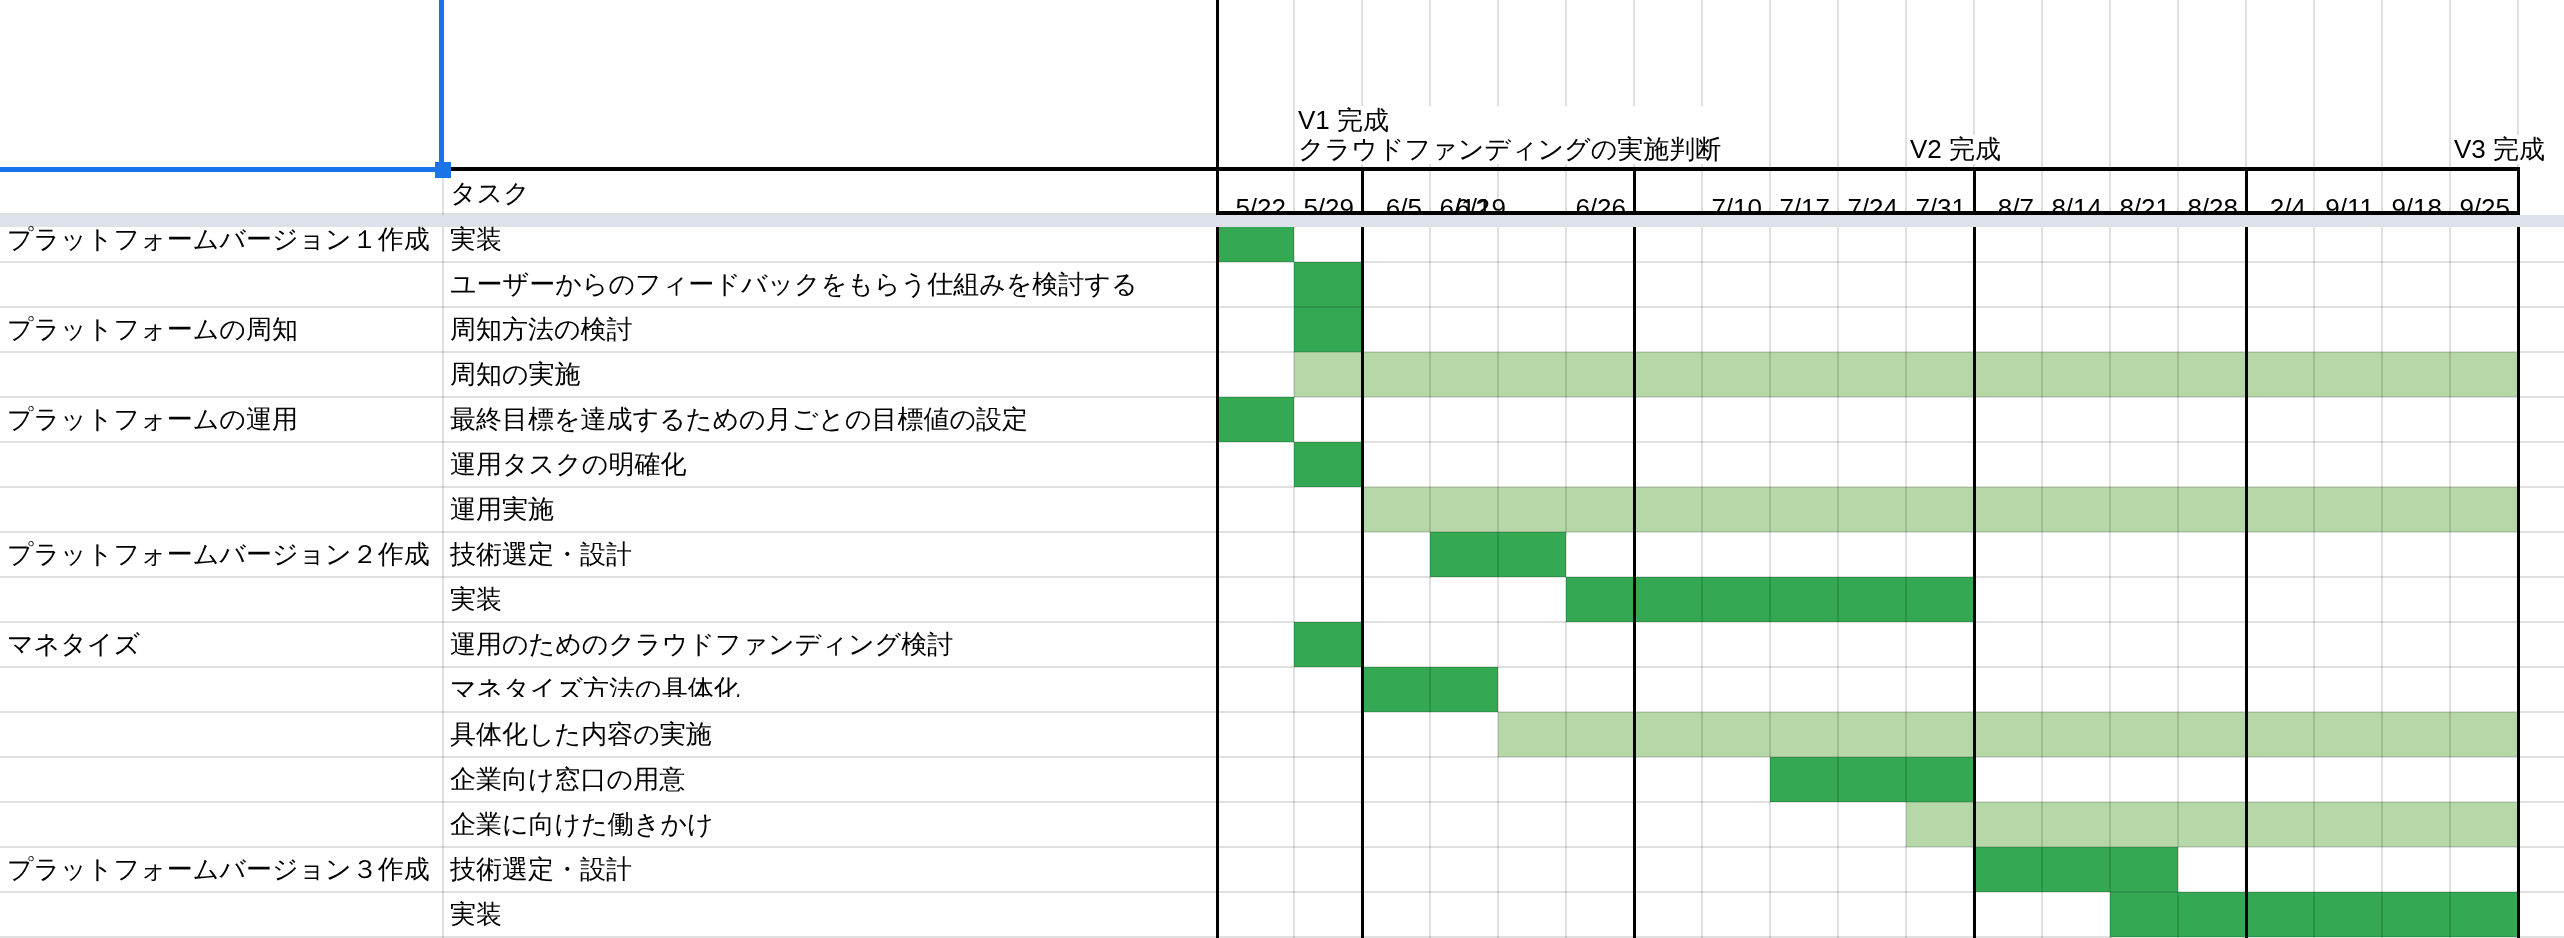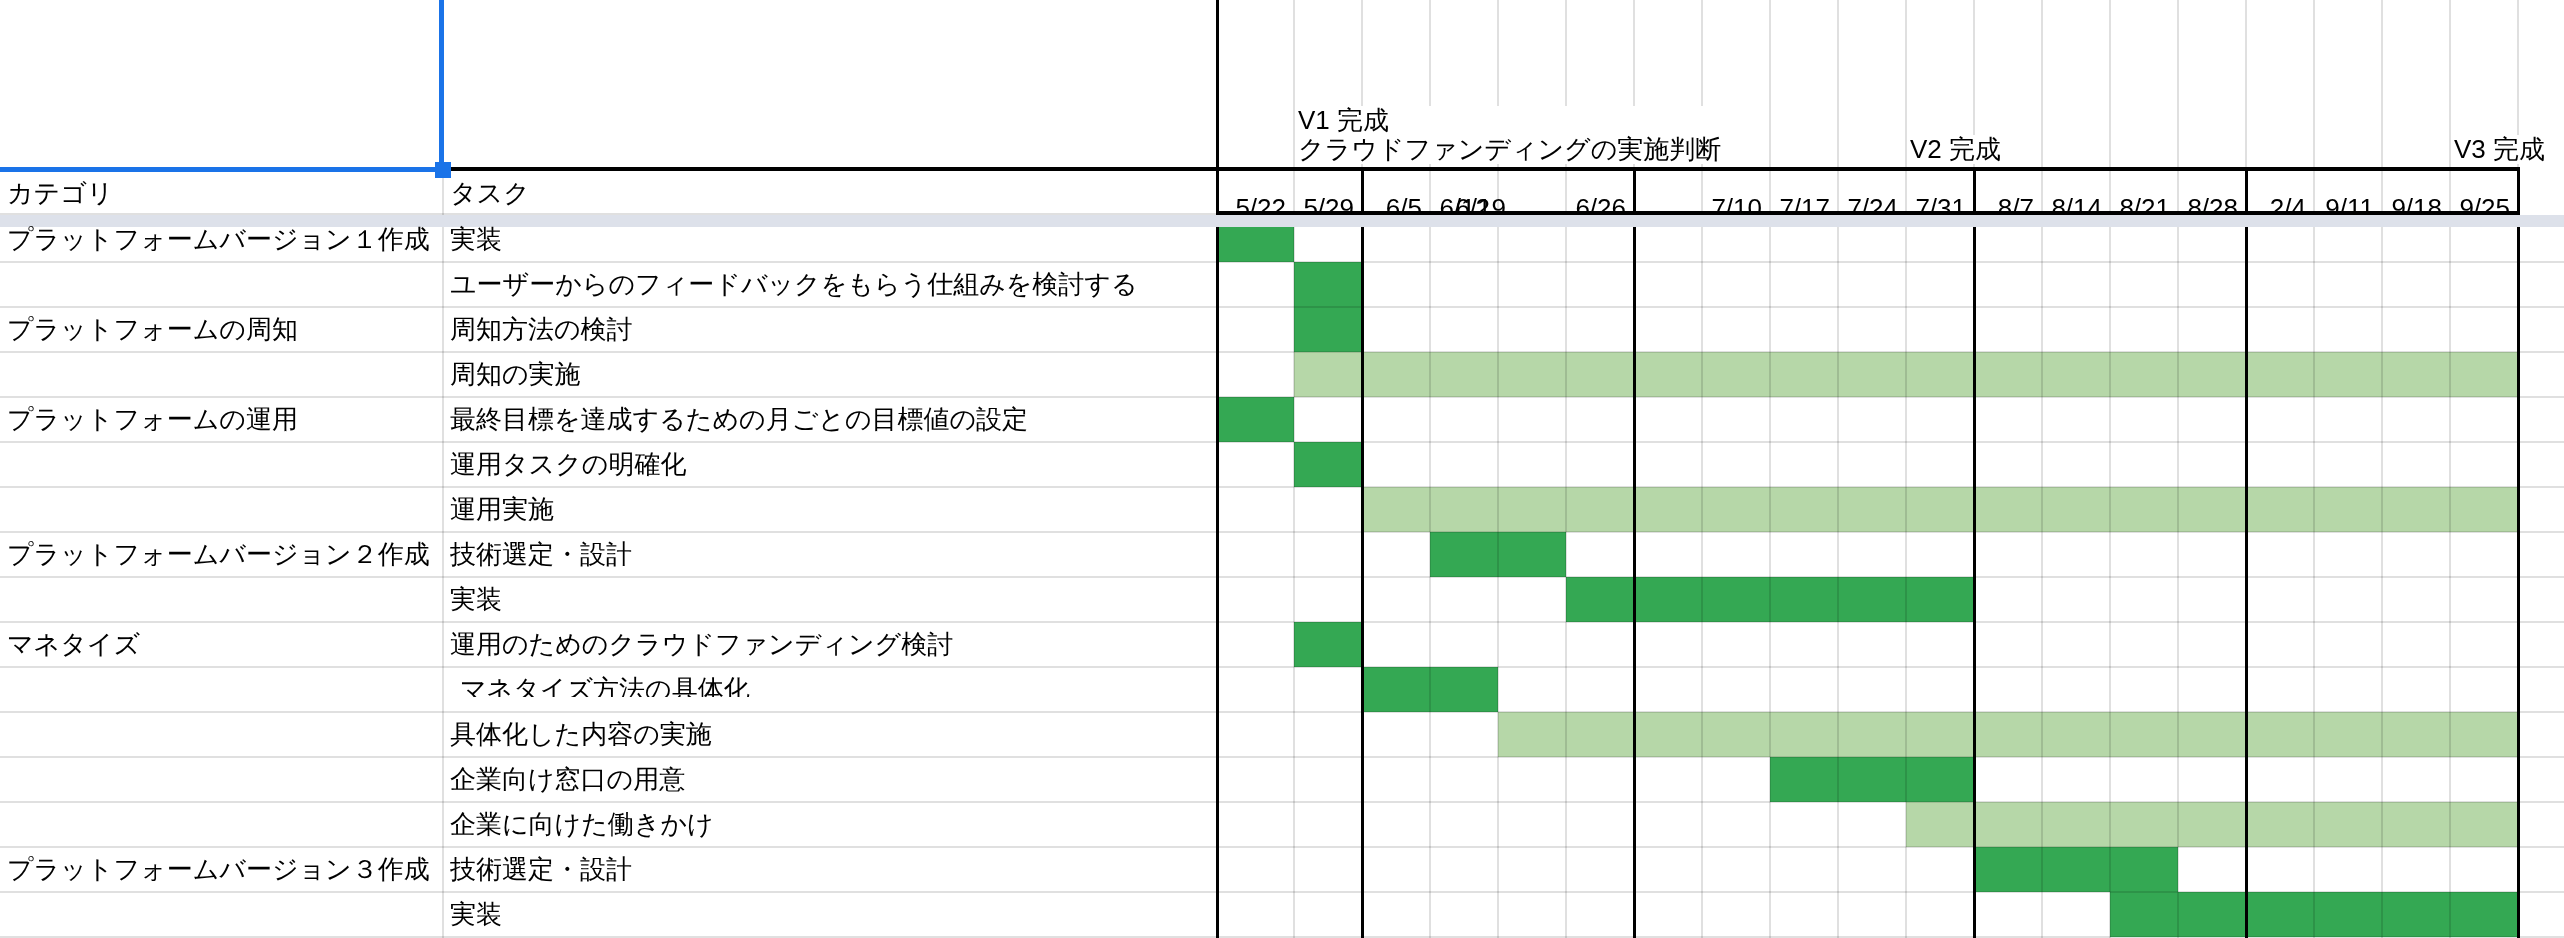--- a/index.html
+++ b/index.html
@@ -142,21 +142,21 @@
       <div class="cell" style="left: 443px; top: 442px; width: 773px; height: 45px;">運用タスクの明確化</div>
       <div class="cell" style="left: 0px; top: 487px; width: 443px; height: 45px;"></div>
       <div class="cell" style="left: 443px; top: 487px; width: 773px; height: 45px;">運用実施</div>
       <div class="cell" style="left: 0px; top: 532px; width: 443px; height: 45px;">プラットフォームバージョン２作成</div>
       <div class="cell" style="left: 443px; top: 532px; width: 773px; height: 45px;">技術選定・設計</div>
       <div class="cell" style="left: 0px; top: 577px; width: 443px; height: 45px;"></div>
       <div class="cell" style="left: 443px; top: 577px; width: 773px; height: 45px;">実装</div>
       <div class="cell" style="left: 0px; top: 622px; width: 443px; height: 45px;">マネタイズ</div>
       <div class="cell" style="left: 443px; top: 622px; width: 773px; height: 45px;">運用のためのクラウドファンディング検討</div>
       <div class="cell" style="left: 0px; top: 667px; width: 443px; height: 45px;"></div>
-      <div class="cell" style="left: 453px; top: 667px; width: 773px; height: 30px;">マネタイズ方法の具体化</div>
+      <div class="cell" style="left: 443px; top: 667px; width: 773px; height: 30px;">マネタイズ方法の具体化</div>
       <div class="cell" style="left: 0px; top: 712px; width: 443px; height: 45px;"></div>
       <div class="cell" style="left: 443px; top: 712px; width: 773px; height: 45px;">具体化した内容の実施</div>
       <div class="cell" style="left: 0px; top: 757px; width: 443px; height: 45px;"></div>
       <div class="cell" style="left: 443px; top: 757px; width: 773px; height: 45px;">企業向け窓口の用意</div>
       <div class="cell" style="left: 0px; top: 802px; width: 443px; height: 45px;"></div>
       <div class="cell" style="left: 443px; top: 802px; width: 773px; height: 45px;">企業に向けた働きかけ</div>
       <div class="cell" style="left: 0px; top: 847px; width: 443px; height: 45px;">プラットフォームバージョン３作成</div>
       <div class="cell" style="left: 443px; top: 847px; width: 773px; height: 45px;">技術選定・設計</div>
       <div class="cell" style="left: 0px; top: 892px; width: 443px; height: 45px;"></div>
       <div class="cell" style="left: 443px; top: 892px; width: 773px; height: 45px;">実装</div>
@@ -170,15 +170,14 @@
 
   <div class="abs thick" id="chart-left-line"></div>
   <div class="abs thick" id="header-top-line"></div>
   <div class="abs thick" id="header-bottom-line"></div>
   <div class="abs grid-h" id="header-bottom-thin"></div>
   <div class="abs" id="shadow-band"></div>
   <div class="abs" id="frozen-row-line"></div>
   <div class="abs" id="frozen-col-line"></div>
   <div class="abs" id="frozen-handle"></div>
 
-  <div class="cell" id="cat-header">カテゴリ</div>
   <div class="cell" id="task-header">タスク</div>
 </div>
 
 </body></html>

